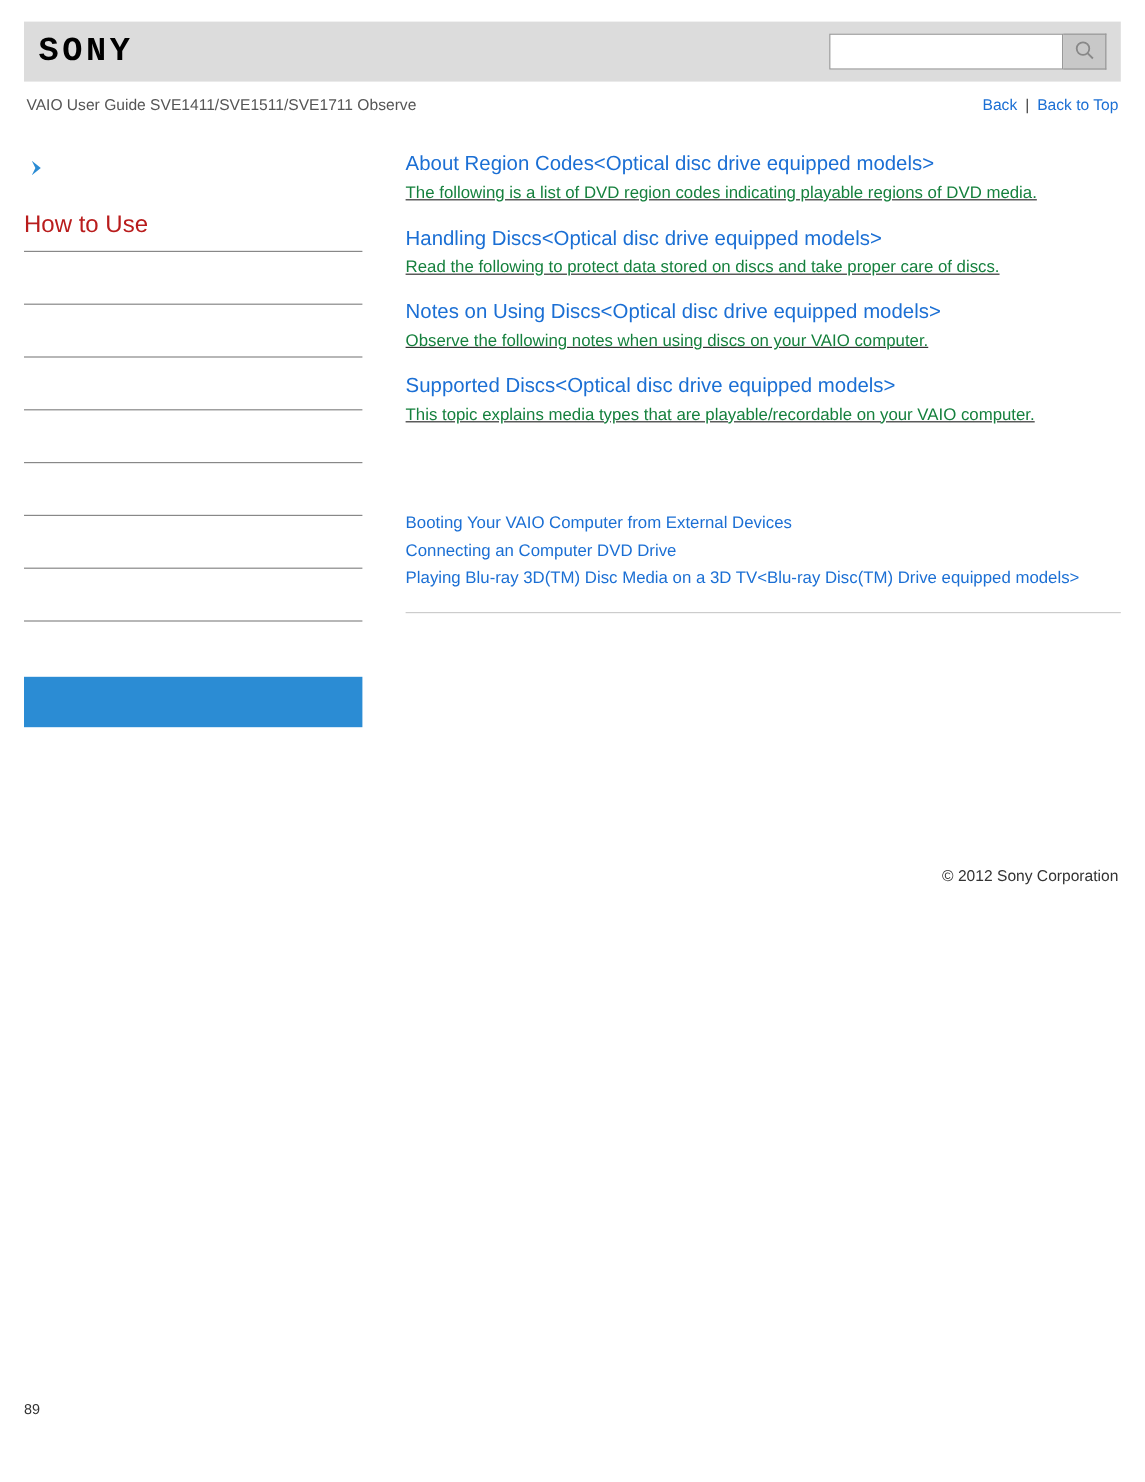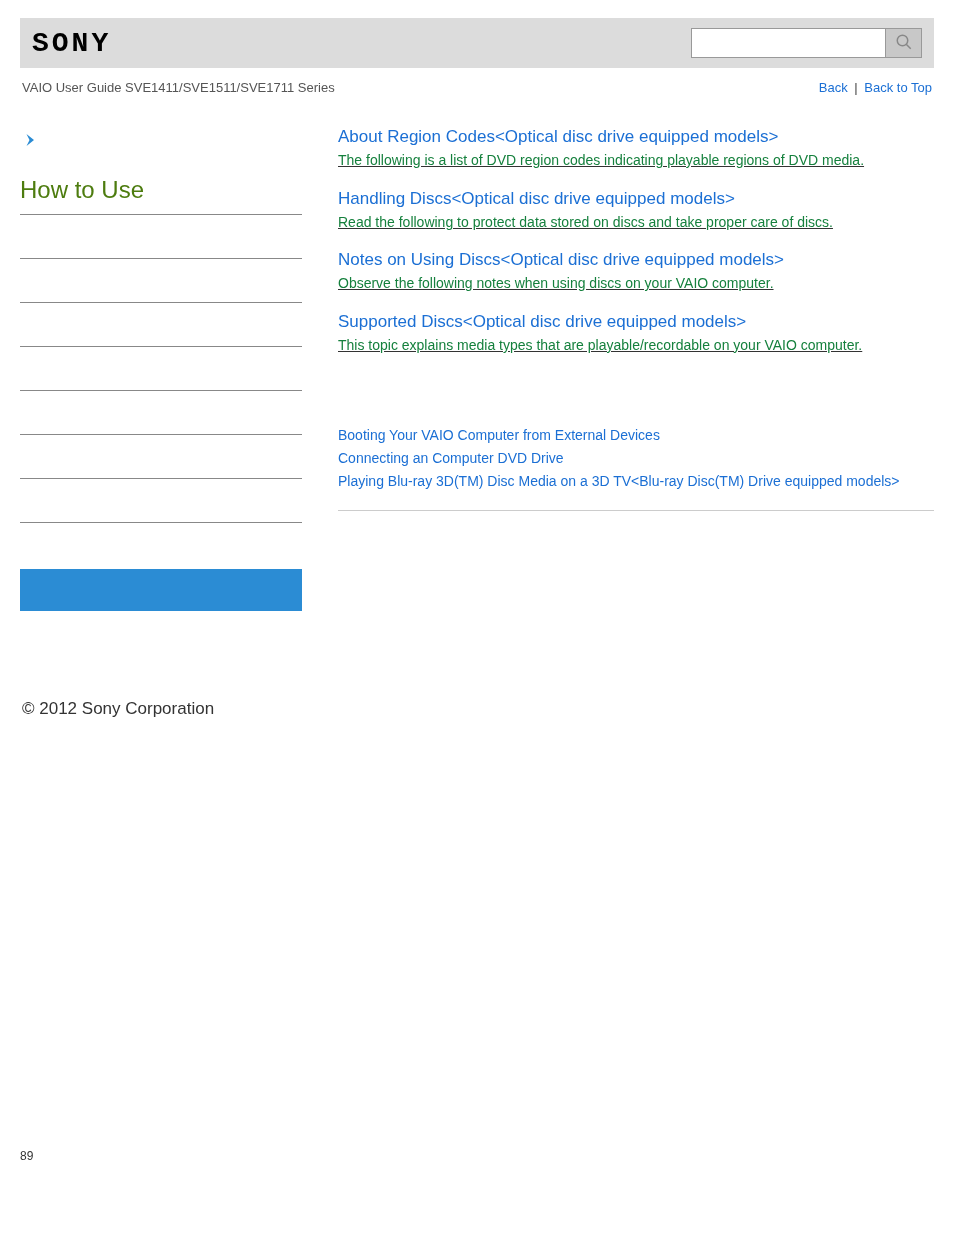--- a/index.html
+++ b/index.html
@@ -89,23 +89,23 @@
       padding-right: 18px;
     }
     .chevron-icon {
       margin: 4px 0 18px 2px;
     }
     .chevron-icon svg {
       width: 18px;
       height: 18px;
     }
     .sidebar-title {
-      font-size: 24px;
+      font-size: 20px;
       font-weight: normal;
-      color: #4d7c0f;
+      color: #b91c1c;
       padding: 6px 0 10px 0;
       border-bottom: 1px solid #888;
     }
     .sidebar-item {
       height: 44px;
       border-bottom: 1px solid #888;
     }
     .sidebar-highlight {
       margin-top: 46px;
       height: 42px;
@@ -141,24 +141,25 @@
       text-decoration: none;
       line-height: 1.5;
       margin-bottom: 2px;
     }
     .content-hr {
       border: none;
       border-top: 1px solid #ccc;
       margin-top: 18px;
     }
     .footer {
-      margin-top: 88px;
+      margin-top: 116px;
       padding: 0 2px;
-      font-size: 17px;
+      font-size: 13px;
       color: #333;
+      text-align: right;
     }
     .page-number {
       font-size: 12px;
       color: #333;
       margin-top: 430px;
       padding-bottom: 20px;
     }
   </style>
 </head>
 <body>
@@ -173,21 +174,21 @@
           <svg viewBox="0 0 24 24" stroke-width="2">
             <circle cx="10" cy="10" r="7"></circle>
             <line x1="15" y1="15" x2="21" y2="21"></line>
           </svg>
         </span>
       </button>
     </div>
   </div>
 
   <div class="sub-header">
-    <div>VAIO User Guide SVE1411/SVE1511/SVE1711 Series</div>
+    <div>VAIO User Guide SVE1411/SVE1511/SVE1711 Observe</div>
     <div class="nav-links">
       <a href="#">Back</a>
       <span class="sep">|</span>
       <a href="#">Back to Top</a>
     </div>
   </div>
 
   <div class="main-area">
     <div class="sidebar">
       <div class="chevron-icon">

